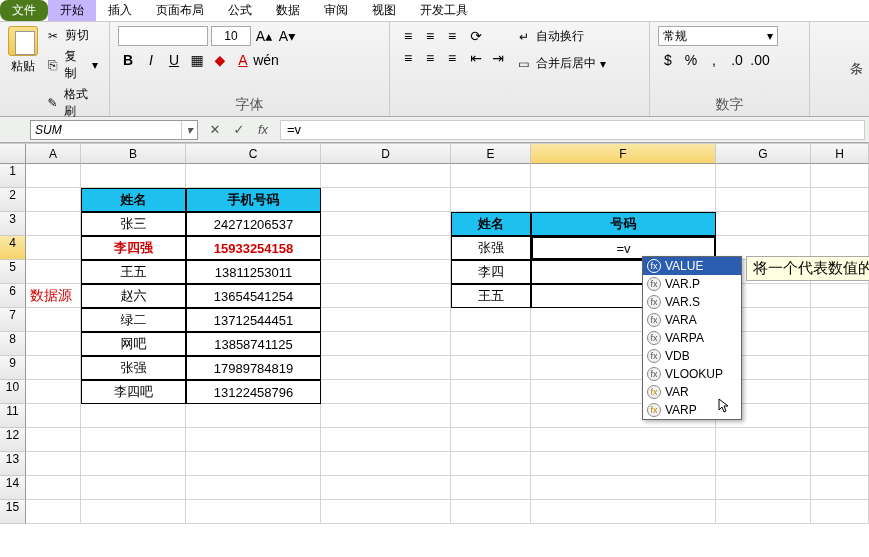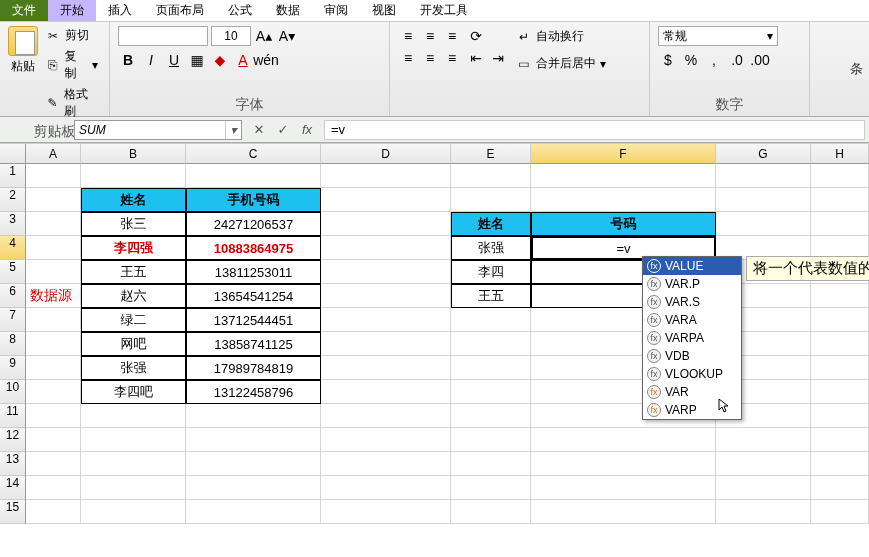--- a/index.html
+++ b/index.html
@@ -1,20 +1,20 @@
 <!DOCTYPE html>
 <html><head>
 <meta charset="utf-8">
 <style>
 * { margin: 0; padding: 0; box-sizing: border-box; font-family: "Microsoft YaHei", Arial, sans-serif; }
 body { background: #fff; overflow: hidden; width: 869px; height: 557px; }
 
 .ribbon-tabs { display: flex; background: #fff; border-bottom: 1px solid #ccc; height: 22px; font-size: 12px; }
 .rtab { padding: 2px 12px; cursor: pointer; }
-.rtab.file { background: #4d7a1a; color: #fff; }
+.rtab.file { background: #4d7a1a; color: #fff; border-radius: 8px; }
 .rtab.active { background: #c4b5fd; }
 
 .ribbon { display: flex; background: linear-gradient(#f5f5f5,#e8e8e8); border-bottom: 1px solid #aaa; height: 95px; }
 .rgroup { border-right: 1px solid #ccc; padding: 4px 8px 2px; display: flex; flex-direction: column; justify-content: space-between; }
 .rgroup-body { display: flex; gap: 4px; align-items: flex-start; flex: 1; }
 .rgroup-label { font-size: 14px; color: #555; text-align: center; padding-top: 2px; }
 .paste-btn { display: flex; flex-direction: column; align-items: center; gap: 2px; font-size: 12px; cursor: pointer; }
 .paste-icon { width: 30px; height: 30px; background: linear-gradient(#fae28c,#f0c94e); border: 1px solid #d0a030; border-radius: 3px; position: relative; }
 .paste-icon::after { content:""; position:absolute; left:6px; top:4px; width:18px; height:22px; background:#fff; border:1px solid #999; }
 .small-btn-col { display: flex; flex-direction: column; gap: 2px; font-size: 12px; }
@@ -22,21 +22,21 @@
 .mini-icon { width: 16px; height: 16px; display: inline-flex; align-items: center; justify-content: center; }
 .font-row { display: flex; gap: 3px; align-items: center; }
 .font-name { width: 90px; height: 20px; border: 1px solid #aaa; background: #fff; font-size: 12px; padding: 0 4px; }
 .font-size { width: 40px; height: 20px; border: 1px solid #aaa; background: #fff; font-size: 12px; padding: 0 4px; text-align: center;}
 .tbtn { width: 20px; height: 20px; border: 1px solid transparent; display: inline-flex; align-items: center; justify-content: center; font-size: 14px; cursor: pointer; }
 .align-grid { display: grid; grid-template-columns: repeat(3,20px); gap: 2px; }
 .wrap-btn { display:flex; align-items:center; gap:4px; font-size:12px; cursor:pointer; padding:2px 4px; }
 .num-combo { width:120px; height:20px; border:1px solid #aaa; background:#fff; font-size:12px; padding:0 4px; display:flex; align-items:center; justify-content:space-between;}
 .right-group { margin-left:auto; padding-right:6px; display:flex; align-items:center; font-size:13px; color:#333;}
 
-.formula-bar { display:flex; align-items:center; border-bottom:1px solid #aaa; height:26px; background:#eef0ee;padding-left:44px; }
+.formula-bar { display:flex; align-items:center; border-bottom:1px solid #aaa; height:26px; background:#eef0ee; }
 .name-box { width:168px; border:1px solid #999; background:#fff; margin:2px 0 2px 30px; height:20px; display:flex; align-items:center; padding:0 4px; font-size:12px; font-style:italic; position:relative;}
 .name-box .dd { position:absolute; right:0; top:0; width:16px; height:100%; border-left:1px solid #ccc; display:flex; align-items:center; justify-content:center; color:#555;}
 .fx-btns { display:flex; gap:6px; padding:0 8px; }
 .fx-btn { width:18px; height:18px; display:flex; align-items:center; justify-content:center; font-size:13px; cursor:pointer; color:#555; }
 .formula-input { flex:1; border:none; background:#fff; height:20px; margin:2px 4px 2px 0; padding:0 6px; font-size:13px; outline:none; border:1px solid #ccc;}
 
 .grid-area { position:relative; overflow:hidden; }
 .col-headers { display:grid; grid-template-columns: 26px 55px 105px 135px 130px 80px 185px 95px 58px; border-top:1px solid #ccc; }
 .col-h { border-right:1px solid #ccc; border-bottom:1px solid #999; background:linear-gradient(#f7f7f7,#e7e7e7); text-align:center; font-size:12px; height:20px; line-height:20px; }
 .col-h.active { background:linear-gradient(#fbe8a6,#f7d46c); }
@@ -229,21 +229,21 @@
       <div class="cell data-cell">张三</div>
       <div class="cell data-cell">24271206537</div>
       <div class="cell"></div>
       <div class="cell hdr-cell">姓名</div>
       <div class="cell hdr-cell">号码</div>
       <div class="cell"></div>
       <div class="cell"></div>
       <div class="row-label active">4</div>
       <div class="cell"></div>
       <div class="cell data-cell red">李四强</div>
-      <div class="cell data-cell red">10883864975</div>
+      <div class="cell data-cell red">15933254158</div>
       <div class="cell"></div>
       <div class="cell data-cell">张强</div>
       <div class="cell data-cell editing">=v</div>
       <div class="cell"></div>
       <div class="cell"></div>
       <div class="row-label">5</div>
       <div class="cell"></div>
       <div class="cell data-cell">王五</div>
       <div class="cell data-cell">13811253011</div>
       <div class="cell"></div>

